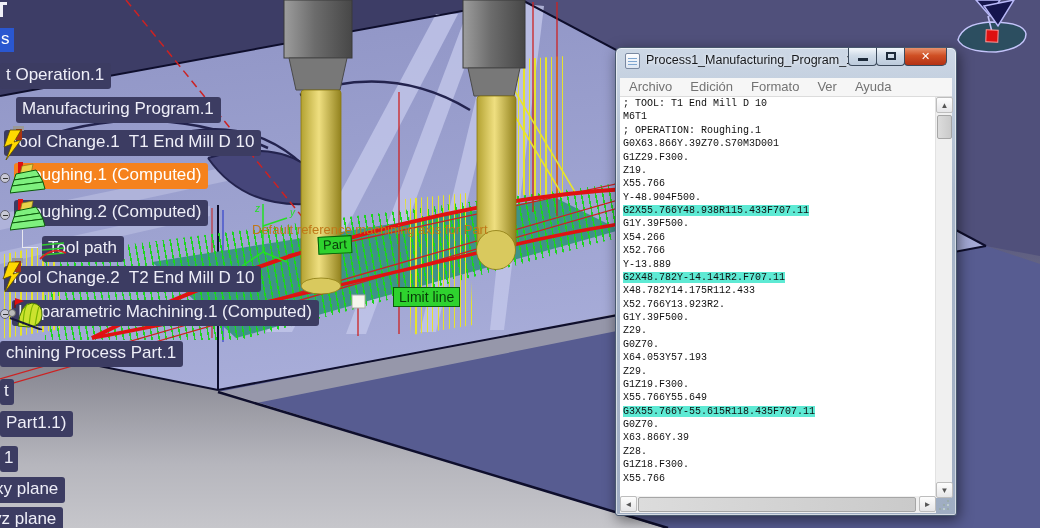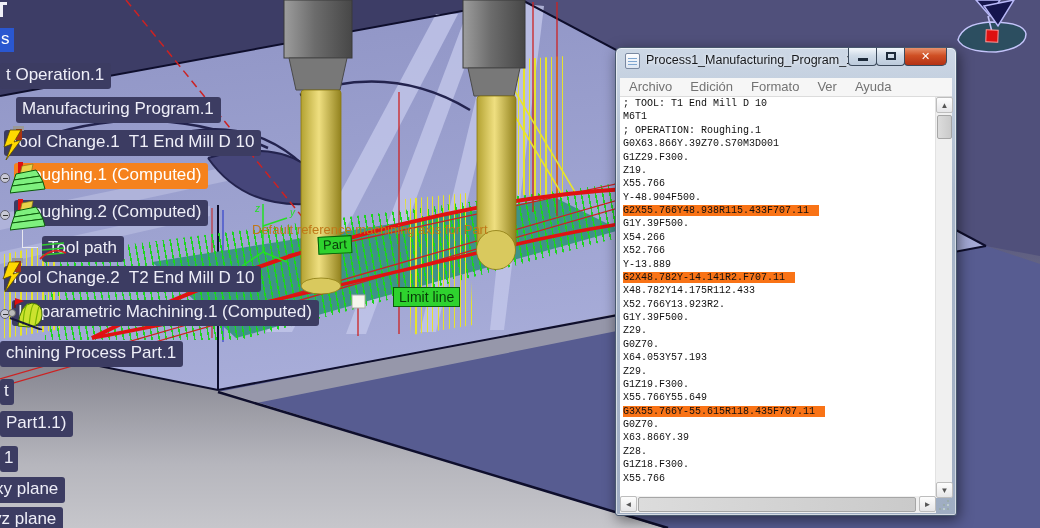--- a/index.html
+++ b/index.html
@@ -65,21 +65,21 @@
      color:#fff;font-size:11px;text-align:center;line-height:16px;border-radius:0 0 5px 4px;}
   .gl-min{position:absolute;left:9px;top:10px;width:10px;height:3px;background:#1d2a3a;}
   .gl-max{position:absolute;left:9px;top:4px;width:10px;height:8px;border:2px solid #1d2a3a;}
   .np-menu{position:absolute;left:4px;top:30px;right:4px;height:19px;background:#f6f6f6;
            border-bottom:1px solid #dcdcdc;font-size:13px;color:#737373;}
   .np-menu-item{display:inline-block;padding:1px 9px 0 9px;}
   .np-text{position:absolute;left:4px;top:49px;width:316px;height:401px;background:#fff;
            overflow:hidden;cursor:text;}
   .np-line{font-family:Liberation Mono, monospace;font-size:10px;line-height:13.38px;
            color:#101010;white-space:pre;padding-left:3px;}
-  .np-line .hl{background:#f97316;padding-right:10px;}
+  .np-line .hl{background:#5eead4;padding-right:0;}
   .np-vscroll{position:absolute;top:49px;right:4px;width:17px;height:401px;background:#f0f0f0;
               border-left:1px solid #e2e2e2;}
   .np-hscroll{position:absolute;left:4px;bottom:2px;height:17px;width:316px;background:#f0f0f0;}
   .sbtn{position:absolute;width:17px;height:16px;background:linear-gradient(#fdfdfd,#e6e6e8);
         border:1px solid #bdbdbd;border-radius:2px;color:#555;font-size:8px;
         text-align:center;line-height:15px;}
   .sthumb{position:absolute;background:linear-gradient(90deg,#dcdcdc,#cacaca);
           border:1px solid #a6a6a6;border-radius:2px;}
   .np-grip{position:absolute;right:5px;bottom:3px;width:14px;height:14px;
      background:radial-gradient(circle at 3px 11px,#9aa 1px,transparent 1.6px),

